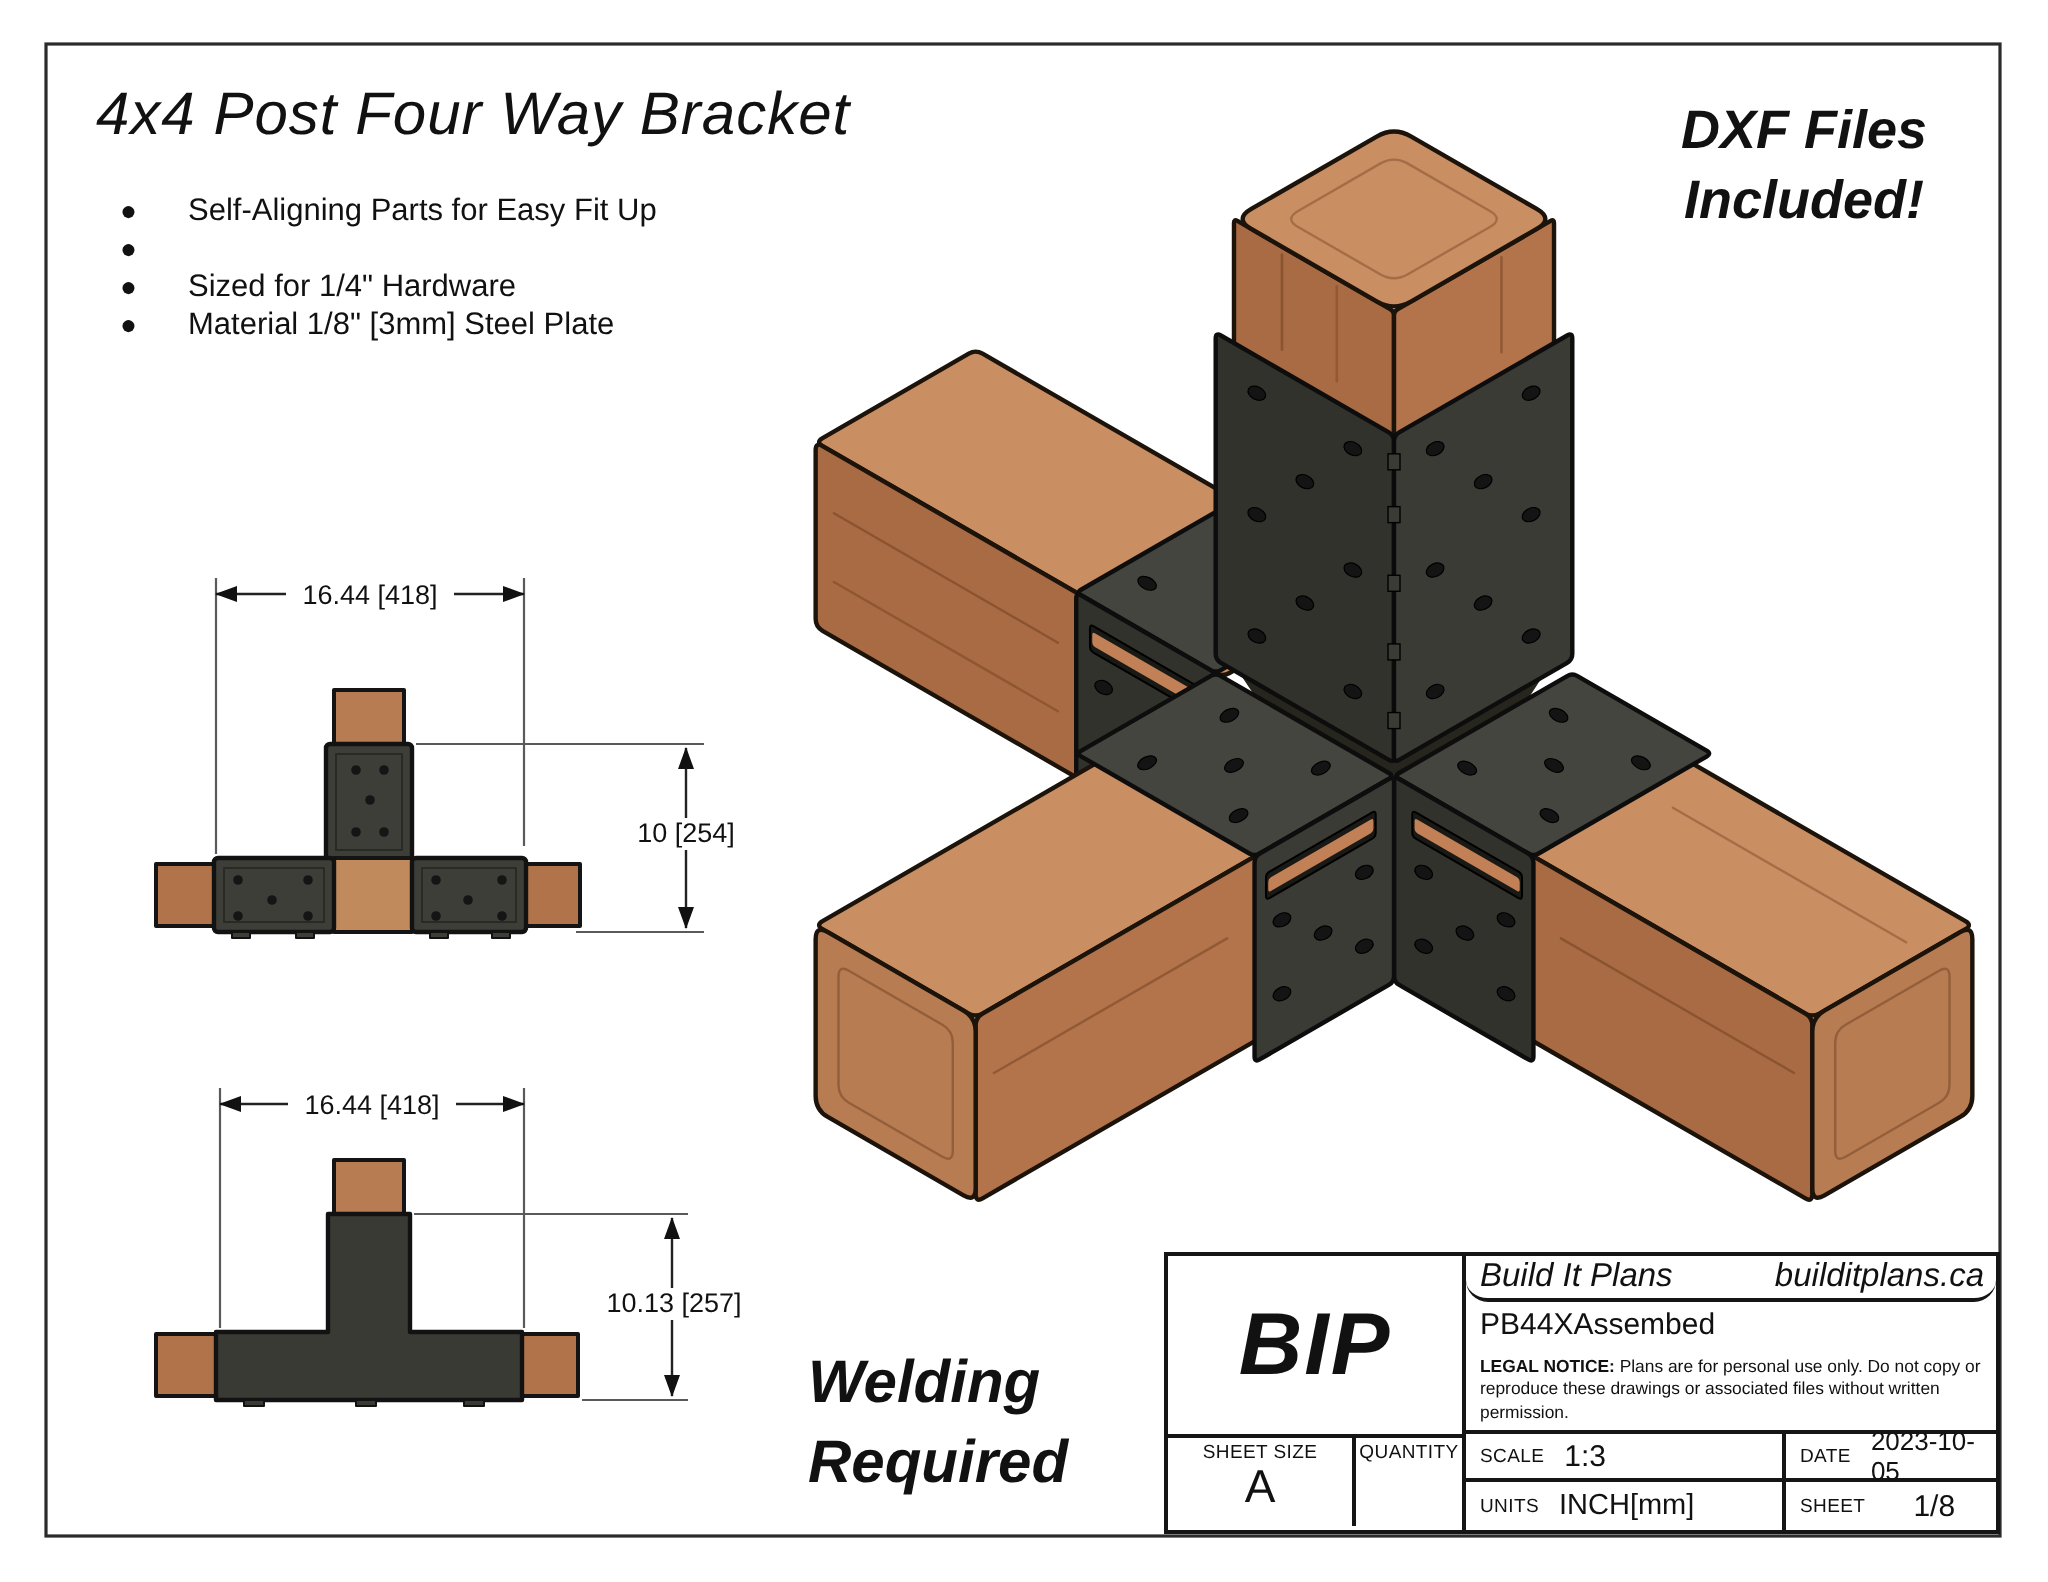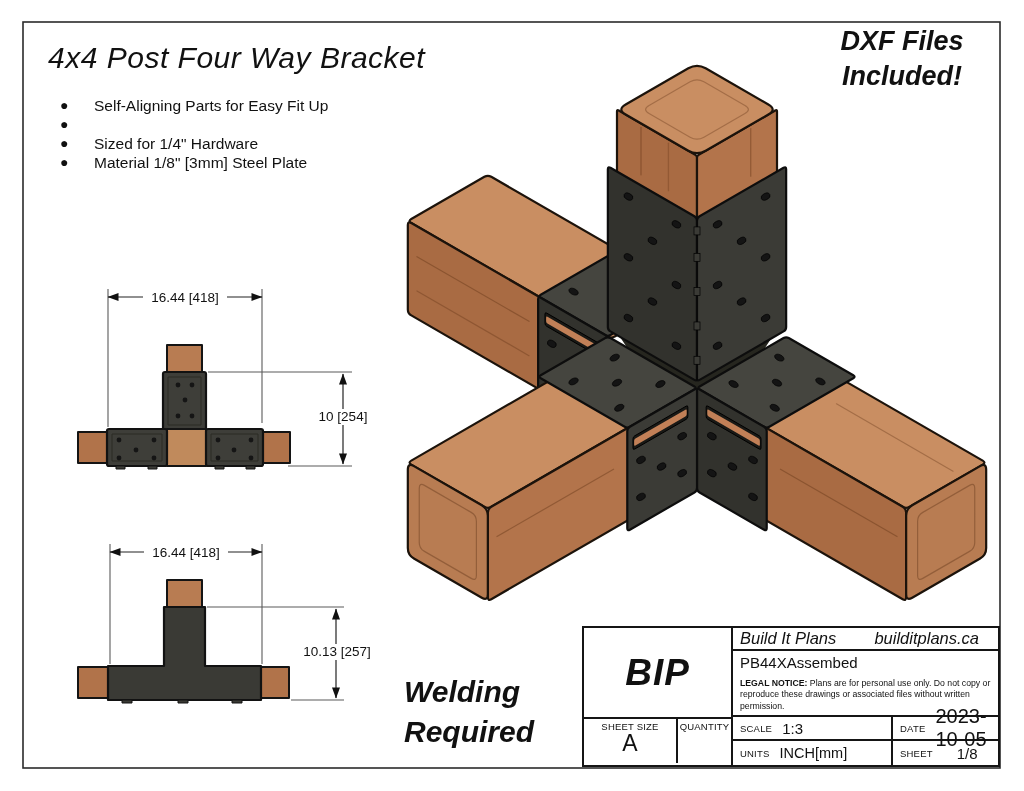--- a/index.html
+++ b/index.html
@@ -4,52 +4,52 @@
 <style>
   html,body{margin:0;padding:0;background:#e8e8e8;}
   #sheet{position:relative;width:1024px;height:791px;background:#ffffff;overflow:hidden;
          font-family:"Liberation Sans",sans-serif;color:#111;}
   #gfx{position:absolute;left:0;top:0;}
   .abs{position:absolute;}
   #page-title{left:48px;top:41px;font-size:30px;font-style:italic;letter-spacing:.5px;}
   #features{left:54px;top:96px;font-size:15.5px;}
   .feature{display:flex;height:19px;line-height:19px;}
   .feature .dot{width:34px;text-align:left;padding-left:6px;font-size:14px;}
-  #dxf-note{left:812px;top:24px;width:180px;text-align:center;
+  #dxf-note{left:812px;top:48px;width:180px;text-align:center;
             font-size:27px;font-weight:bold;font-style:italic;line-height:1.3;}
   #welding-note{left:404px;top:672px;width:190px;text-align:left;
             font-size:30px;font-weight:bold;font-style:italic;line-height:1.33;}
   
   #title-block{left:582px;top:626px;width:418px;height:141px;border:2px solid #151515;
                box-sizing:border-box;background:#fff;}
   #tb-left{position:absolute;left:0;top:0;width:149px;height:100%;border-right:2px solid #151515;box-sizing:border-box;}
   #tb-logo-cell{height:91px;border-bottom:2px solid #151515;box-sizing:border-box;
                 display:flex;align-items:center;justify-content:center;}
-  #tb-logo{font-size:37px;font-weight:bold;font-style:italic;letter-spacing:1px;}
+  #tb-logo{font-size:44px;font-weight:bold;font-style:italic;letter-spacing:1px;}
   #tb-left-bottom{display:flex;height:44px;}
   .tb-cell{box-sizing:border-box;padding-top:2px;text-align:center;}
   #tb-sheetsize{width:94px;border-right:2px solid #151515;}
   #tb-quantity{flex:1;}
   .tb-label{font-size:9.5px;letter-spacing:.2px;}
   .tb-big-value{font-size:23px;line-height:1.0;}
   #tb-right{position:absolute;left:149px;top:0;right:0;bottom:0;}
   #tb-company-row{height:21px;border-bottom:2px solid #151515;box-sizing:content-box;
-                  display:flex;justify-content:space-between;align-items:center;padding:0 19px 0 7px;
-                  font-size:16.5px;font-style:italic;}
+                  display:flex;justify-content:space-between;align-items:center;padding:0 6px 0 7px;
+                  font-size:16.5px;font-style:italic;border-radius:11px;}
   #tb-name-row{height:64px;border-bottom:2px solid #151515;position:relative;}
   #tb-part{position:absolute;left:7px;top:3px;font-size:15px;}
   #tb-legal{position:absolute;left:7px;bottom:3px;width:256px;font-size:8.7px;line-height:1.3;}
   .tb-row{display:flex;border-bottom:2px solid #151515;height:22px;}
   .tb-row:last-child{border-bottom:none;height:24px;}
   .tb-kv{display:flex;align-items:center;box-sizing:border-box;padding-left:7px;}
   .tb-kv .tb-label{margin-right:10px;}
   .tb-kv-a{width:160px;border-right:2px solid #151515;}
   .tb-kv-b{flex:1;}
   .tb-val-scale{font-size:15px;}
-  .tb-val-date{font-size:20px;}
+  .tb-val-date{font-size:13px;}
   .tb-val-units{font-size:14.5px;}
   .tb-val-sheet{font-size:15px;margin-left:14px;}
 </style>
 </head>
 <body>
 
 <div id="sheet">
 
   <svg id="gfx" width="1024" height="791" viewBox="0 0 1024 791">
     <defs>

